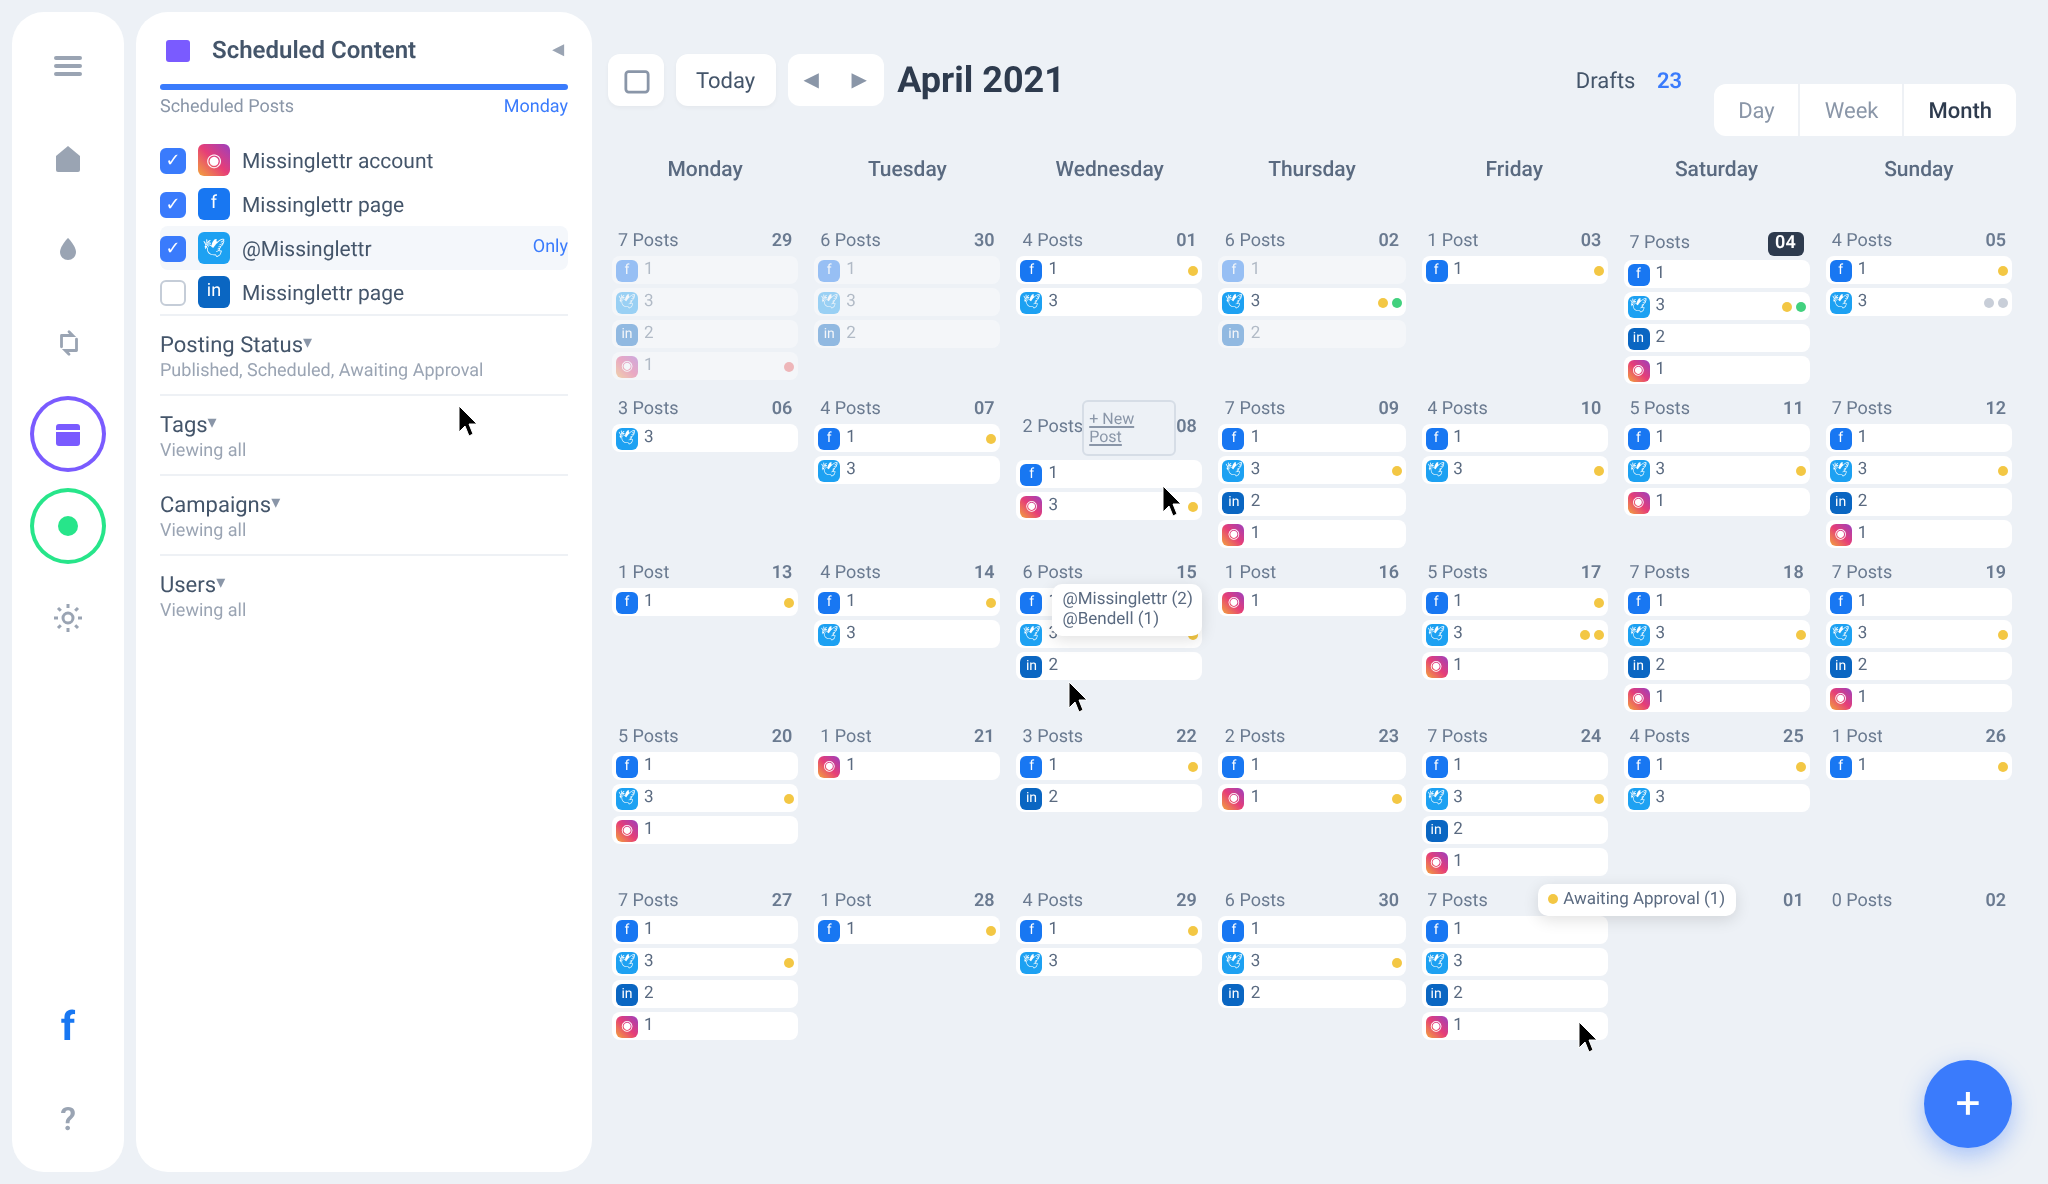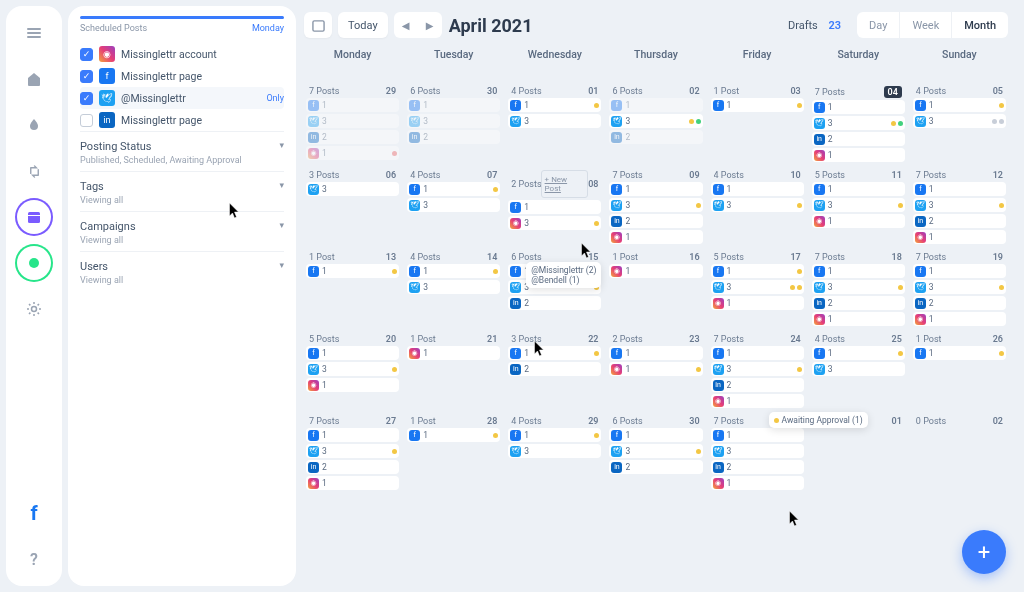--- a/index.html
+++ b/index.html
@@ -30,34 +30,34 @@
 .profile-row.hover { background: #f4f7fb; border-radius: 4px; }
 .checkbox { width: 13px; height: 13px; border-radius: 3px; border: 1px solid #c5cdd8; display: flex; align-items: center; justify-content: center; flex-shrink: 0; }
 .checkbox.checked { background: #3a7bfc; border-color: #3a7bfc; color: #fff; font-size: 9px; }
 .social-badge { width: 16px; height: 16px; border-radius: 3px; display: flex; align-items: center; justify-content: center; color: #fff; font-size: 9px; flex-shrink: 0; }
 .sb-ig { background: linear-gradient(45deg,#f3a43c,#e63e77,#9b3fbf); }
 .sb-fb { background: #1877f2; }
 .sb-tw { background: #1da1f2; }
 .sb-in { background: #0a66c2; }
 .only { margin-left: auto; font-size: 9px; color: #3a7bfc; }
 .filter-block { border-top: 1px solid #eef1f5; padding: 8px 0 6px; }
-.filter-block .title { font-size: 11px; color: #44556a; display: flex; justify-content: space-between; }
+.filter-block .title { font-size: 11px; color: #44556a; display: flex; }
 .filter-block .sub { font-size: 9px; color: #9aa4b3; margin-top: 2px; }
 
 
 .main { flex: 1; padding: 12px 16px 0 8px; display: flex; flex-direction: column; overflow: hidden; }
 .top-bar { display: flex; align-items: center; gap: 6px; margin-bottom: 10px; }
 .pill-btn { background: #fff; border: none; border-radius: 6px; height: 26px; font-size: 11px; padding: 0 10px; color: #44556a; cursor: pointer; display: flex; align-items: center; justify-content: center; box-shadow: 0 1px 2px rgba(0,0,0,0.04); }
 .pill-btn.icon-only { width: 28px; padding: 0; }
 .nav-arrows { display: flex; background: #fff; border-radius: 6px; }
 .nav-arrows button { background: transparent; border: none; width: 24px; height: 26px; cursor: pointer; color: #8a96a8; font-size: 10px; }
 .month-title { font-size: 18px; font-weight: 700; color: #2e3b4e; margin-left: 1px; }
 .drafts { margin-left: auto; font-size: 11px; color: #44556a; margin-right: 10px; }
 .drafts .num { color: #3a7bfc; font-weight: 600; margin-left: 8px; }
-.view-switch { display: flex; background: #fff; border-radius: 6px; overflow: hidden; }
+.view-switch { display: flex; background: #fff; border-radius: 6px; overflow: hidden; margin-top: 30px; }
 .view-switch button { background: transparent; border: none; height: 26px; padding: 0 12px; font-size: 11px; color: #8a96a8; cursor: pointer; border-left: 1px solid #eef1f5; }
 .view-switch button:first-child { border-left: none; }
 .view-switch button.active { color: #2e3b4e; font-weight: 500; }
 
 
 .cal { flex: 1; display: flex; flex-direction: column; }
 .cal-head { display: grid; grid-template-columns: repeat(7, 1fr); gap: 4px; margin-bottom: 23px; }
 .cal-head div { text-align: center; font-size: 10.5px; color: #5a6a80; font-weight: 500; }
 .cal-grid { display: grid; grid-template-columns: repeat(7, 1fr); gap: 4px; }
 .day-cell { background: transparent; border-radius: 6px; padding: 2px; min-height: 0; }
@@ -131,20 +131,29 @@
         <circle cx="8" cy="8" r="2.5" fill="none" stroke="currentColor" stroke-width="1.5"></circle>
         <path d="M8 1v2M8 13v2M1 8h2M13 8h2M3 3l1.4 1.4M11.6 11.6L13 13M13 3l-1.4 1.4M4.4 11.6L3 13" stroke="currentColor" stroke-width="1.5"></path>
       </svg>
     </div>
   <div class="nav-spacer"></div>
   <div class="nav-item" style="color:#1877f2;font-weight:700;font-size:20px;">f</div>
   <div class="nav-item" style="font-weight:600;font-size:16px;">?</div>
 </div>
 
 <div class="sidebar">
+  <div class="sidebar-header">
+    <span class="icon">
+        <svg width="14" height="14" viewBox="0 0 14 14">
+          <rect x="1" y="2" width="12" height="11" rx="1.5" fill="currentColor"></rect>
+        </svg>
+      </span>
+    <span>Scheduled Content</span>
+    <span class="collapse-caret">◄</span>
+  </div>
   <div class="progress-bar">
       <div class="progress-fill"></div>
     </div>
   <div class="progress-row">
     <span>Scheduled Posts</span>
     <span class="upgrade">Monday</span>
   </div>
   <div id="profiles">
       <div class="profile-row">
         <div class="checkbox checked">✓</div>

